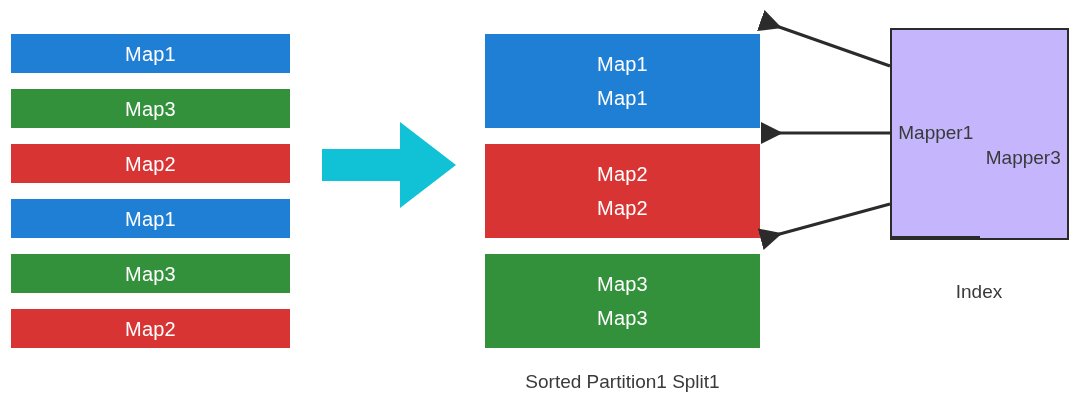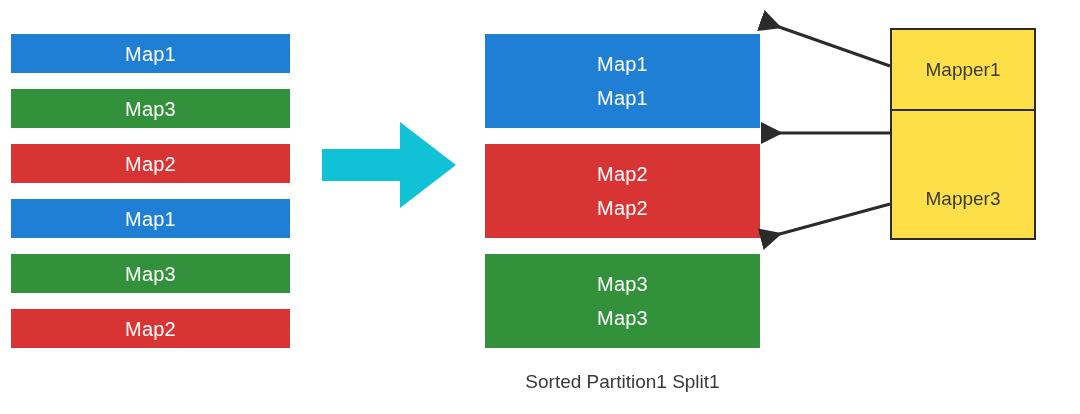--- a/index.html
+++ b/index.html
@@ -100,27 +100,27 @@
     top: 122px;
     width: 134px;
     height: 86px;
   }
 
   
   #index-table {
     position: absolute;
     left: 890px;
     top: 28px;
-    width: 146px;
+    width: 179px;
     height: 212px;
     border: 2px solid #2b2b2b;
     box-sizing: border-box;
     display: flex;
-    flex-direction: column;
-    background: #fde047;
+    flex-direction: row;
+    background: #c4b5fd;
   }
   .index-row {
     flex: 1 1 0;
     display: flex;
     align-items: center;
     justify-content: center;
     border-bottom: 2px solid #2b2b2b;
     box-sizing: border-box;
     color: #3a3a3a;
     font-size: 19px;
@@ -203,14 +203,15 @@
 
   <div id="index-table" style="border-color: rgb(43, 43, 43);">
     <div class="index-row" style="border-bottom-color: rgb(43, 43, 43);">
       <span>Mapper1</span>
     </div>
     <div class="index-row" style="border-bottom-color: rgb(43, 43, 43); margin-top: 48px;">
       <span>Mapper3</span>
     </div>
   </div>
 
+  <div class="caption" id="index-caption" style="color: rgb(58, 58, 58);">Index</div>
 
 </div>
 
 </body></html>

